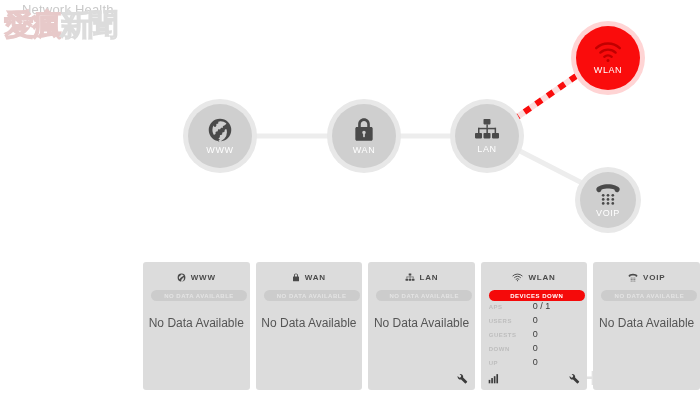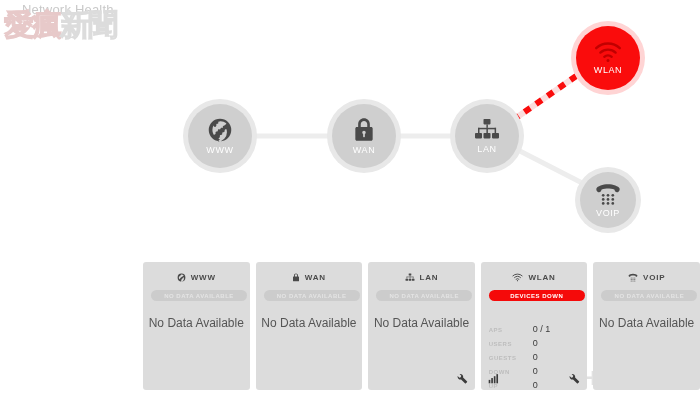--- a/index.html
+++ b/index.html
@@ -147,21 +147,21 @@
   .empty-text {
     position: absolute;
     left: 0;
     right: 0;
     top: 54px;
     text-align: center;
     font-size: 12px;
     color: #555555;
   }
 
-  .stats { margin-top: 23px; }
+  .stats { margin-top: 0; }
   .stat-row {
     display: flex;
     align-items: baseline;
     height: 14px;
   }
   .stat-label {
     width: 44px;
     font-size: 6px;
     font-weight: bold;
     letter-spacing: 0.5px;

